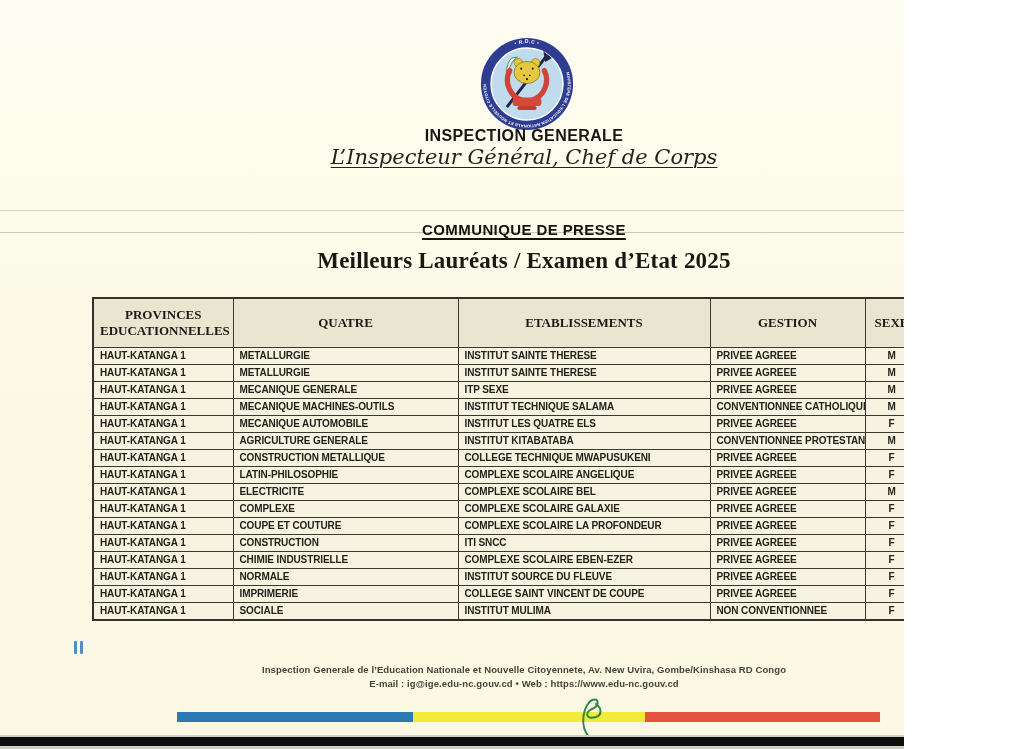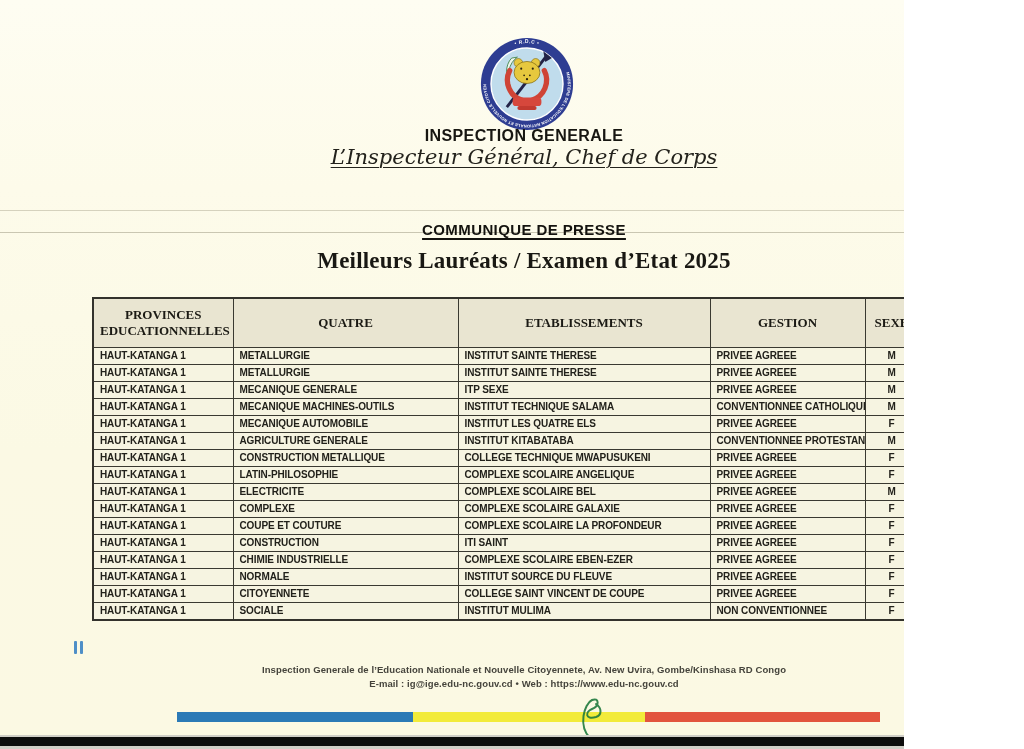--- a/index.html
+++ b/index.html
@@ -220,21 +220,21 @@
       <td>COUPE ET COUTURE</td>
       <td>COMPLEXE SCOLAIRE LA PROFONDEUR</td>
       <td>PRIVEE AGREEE</td>
       <td class="center">F</td>
       <td class="center">87</td>
     </tr>
 
     <tr>
       <td>HAUT-KATANGA 1</td>
       <td>CONSTRUCTION</td>
-      <td>ITI SAINT</td>
+      <td>ITI SNCC</td>
       <td>PRIVEE AGREEE</td>
       <td class="center">F</td>
       <td class="center">82</td>
     </tr>
 
     <tr>
       <td>HAUT-KATANGA 1</td>
       <td>CHIMIE INDUSTRIELLE</td>
       <td>COMPLEXE SCOLAIRE EBEN-EZER</td>
       <td>PRIVEE AGREEE</td>
@@ -246,21 +246,21 @@
       <td>HAUT-KATANGA 1</td>
       <td>NORMALE</td>
       <td>INSTITUT SOURCE DU FLEUVE</td>
       <td>PRIVEE AGREEE</td>
       <td class="center">F</td>
       <td class="center">75</td>
     </tr>
 
     <tr>
       <td>HAUT-KATANGA 1</td>
-      <td>CITOYENNETE</td>
+      <td>IMPRIMERIE</td>
       <td>COLLEGE SAINT VINCENT DE COUPE</td>
       <td>PRIVEE AGREEE</td>
       <td class="center">F</td>
       <td class="center">74</td>
     </tr>
 
     <tr>
       <td>HAUT-KATANGA 1</td>
       <td>SOCIALE</td>
       <td>INSTITUT MULIMA</td>

